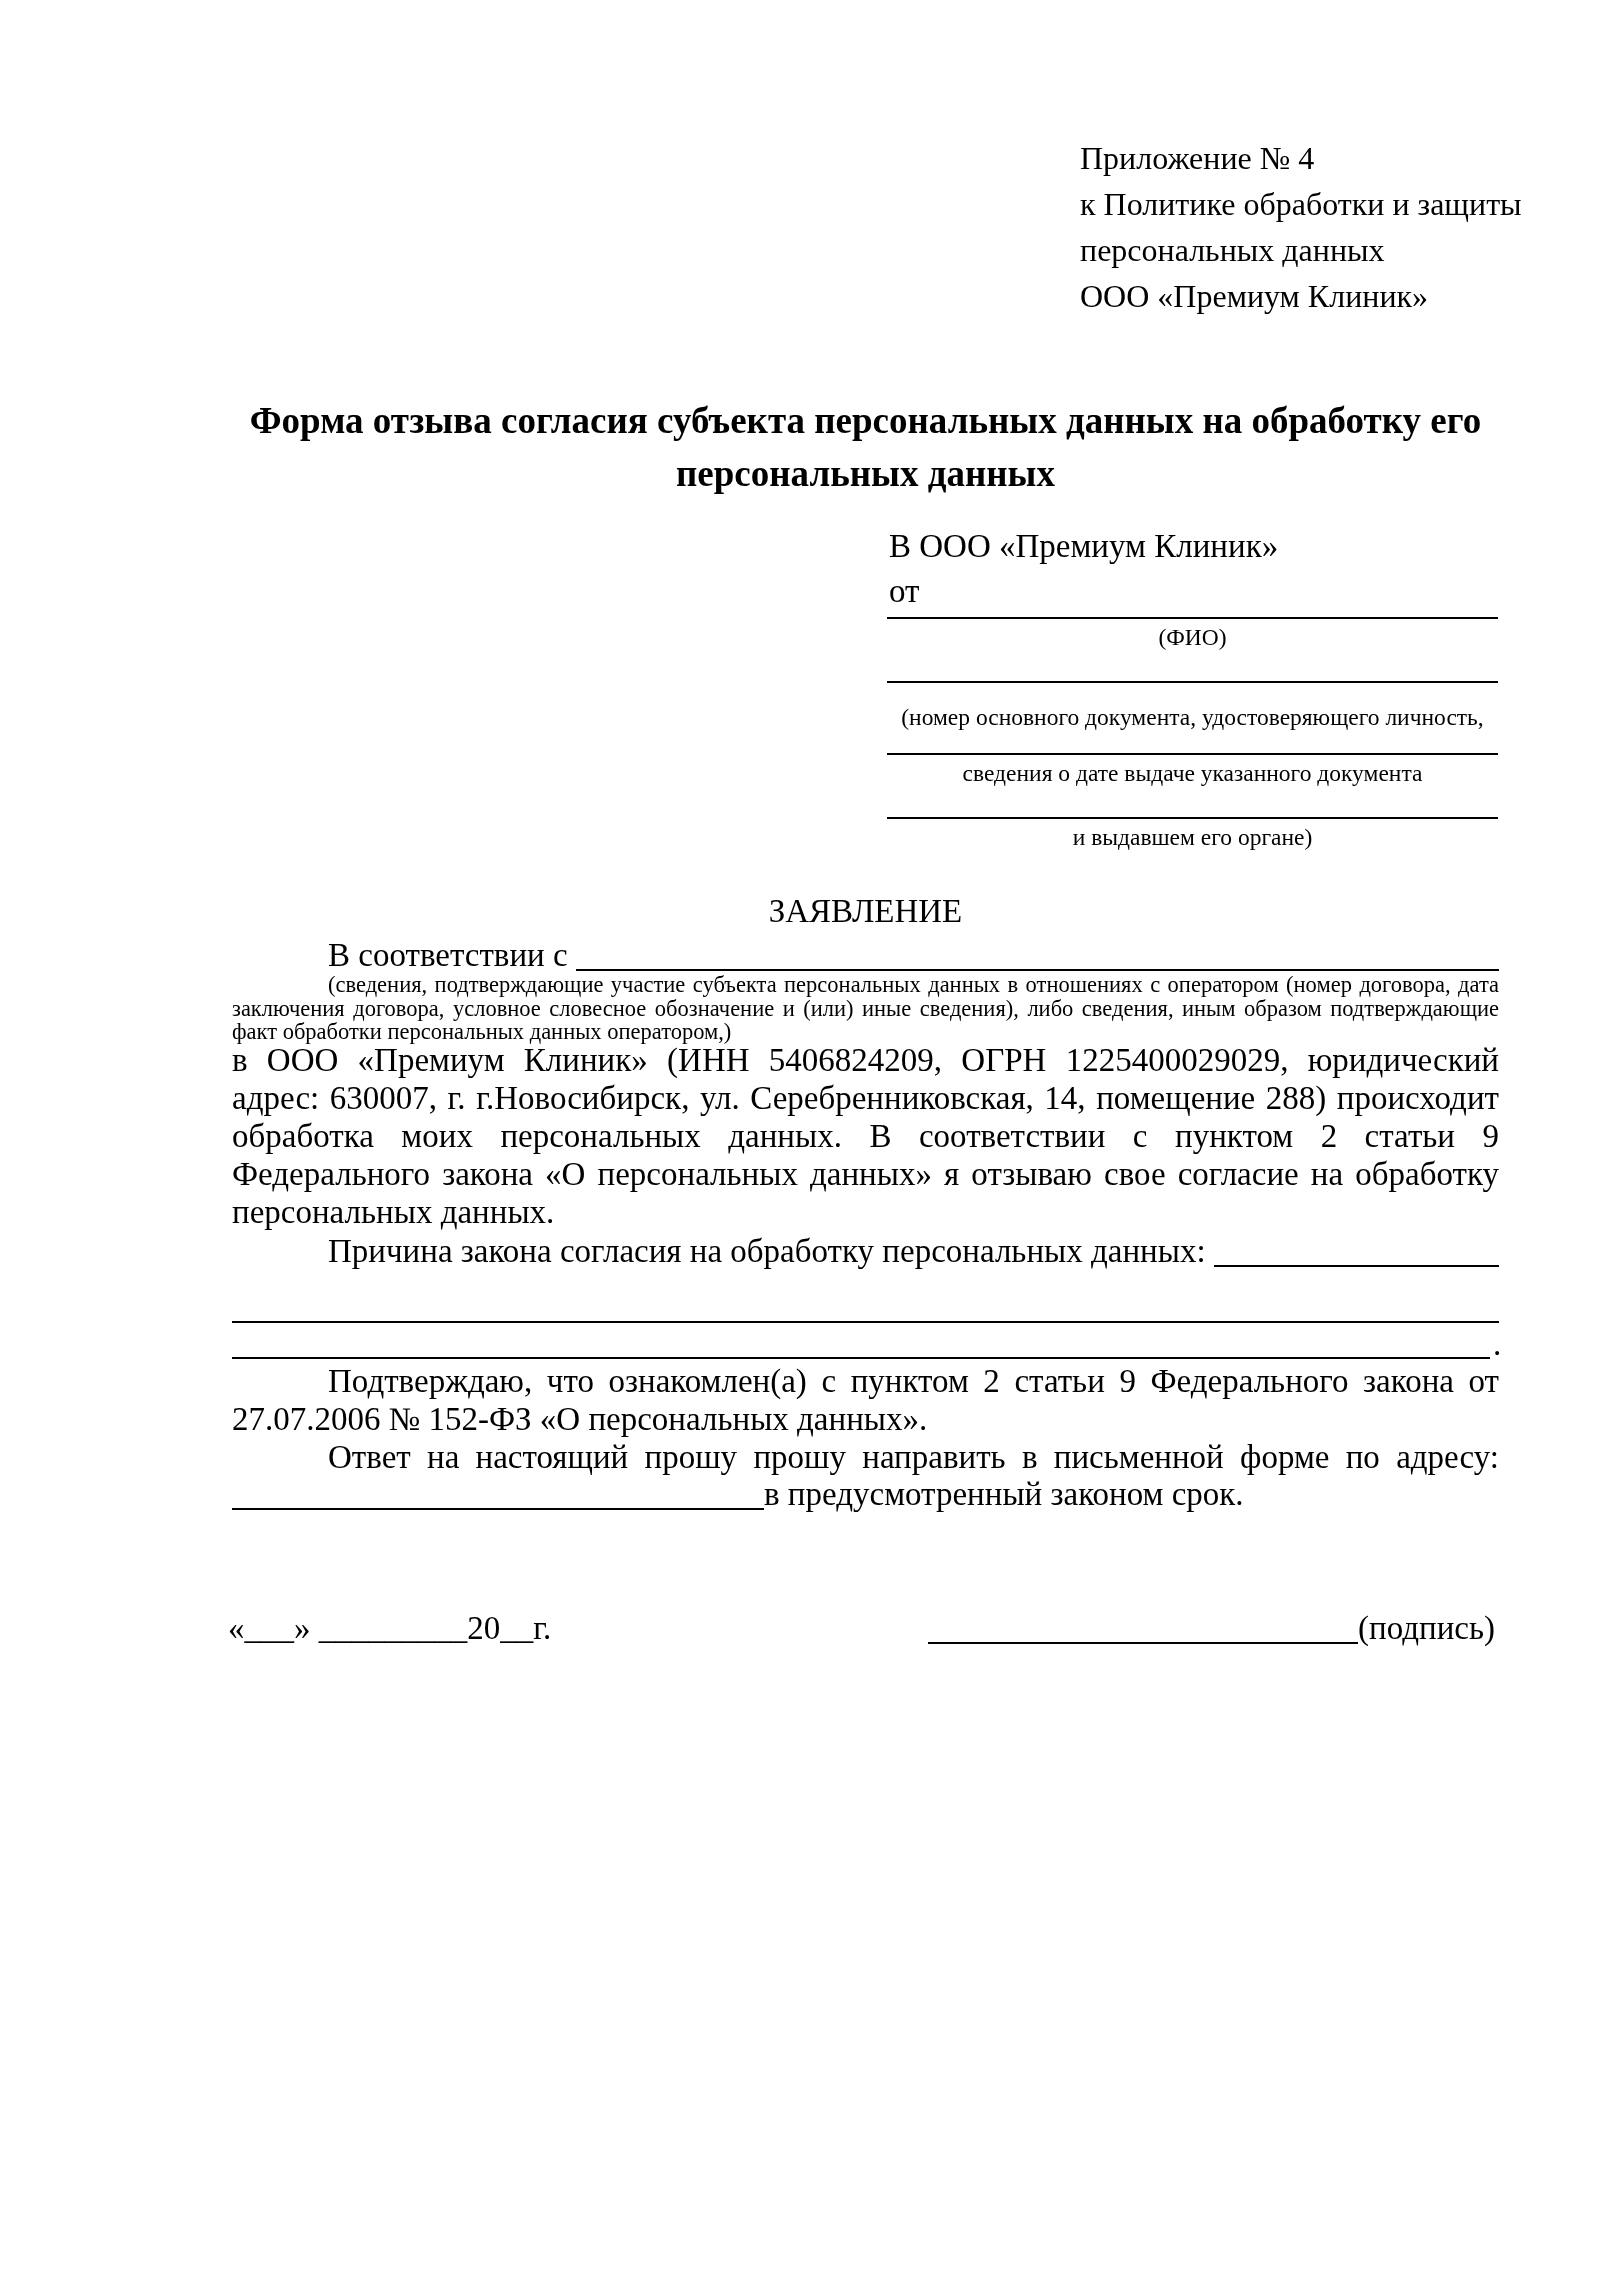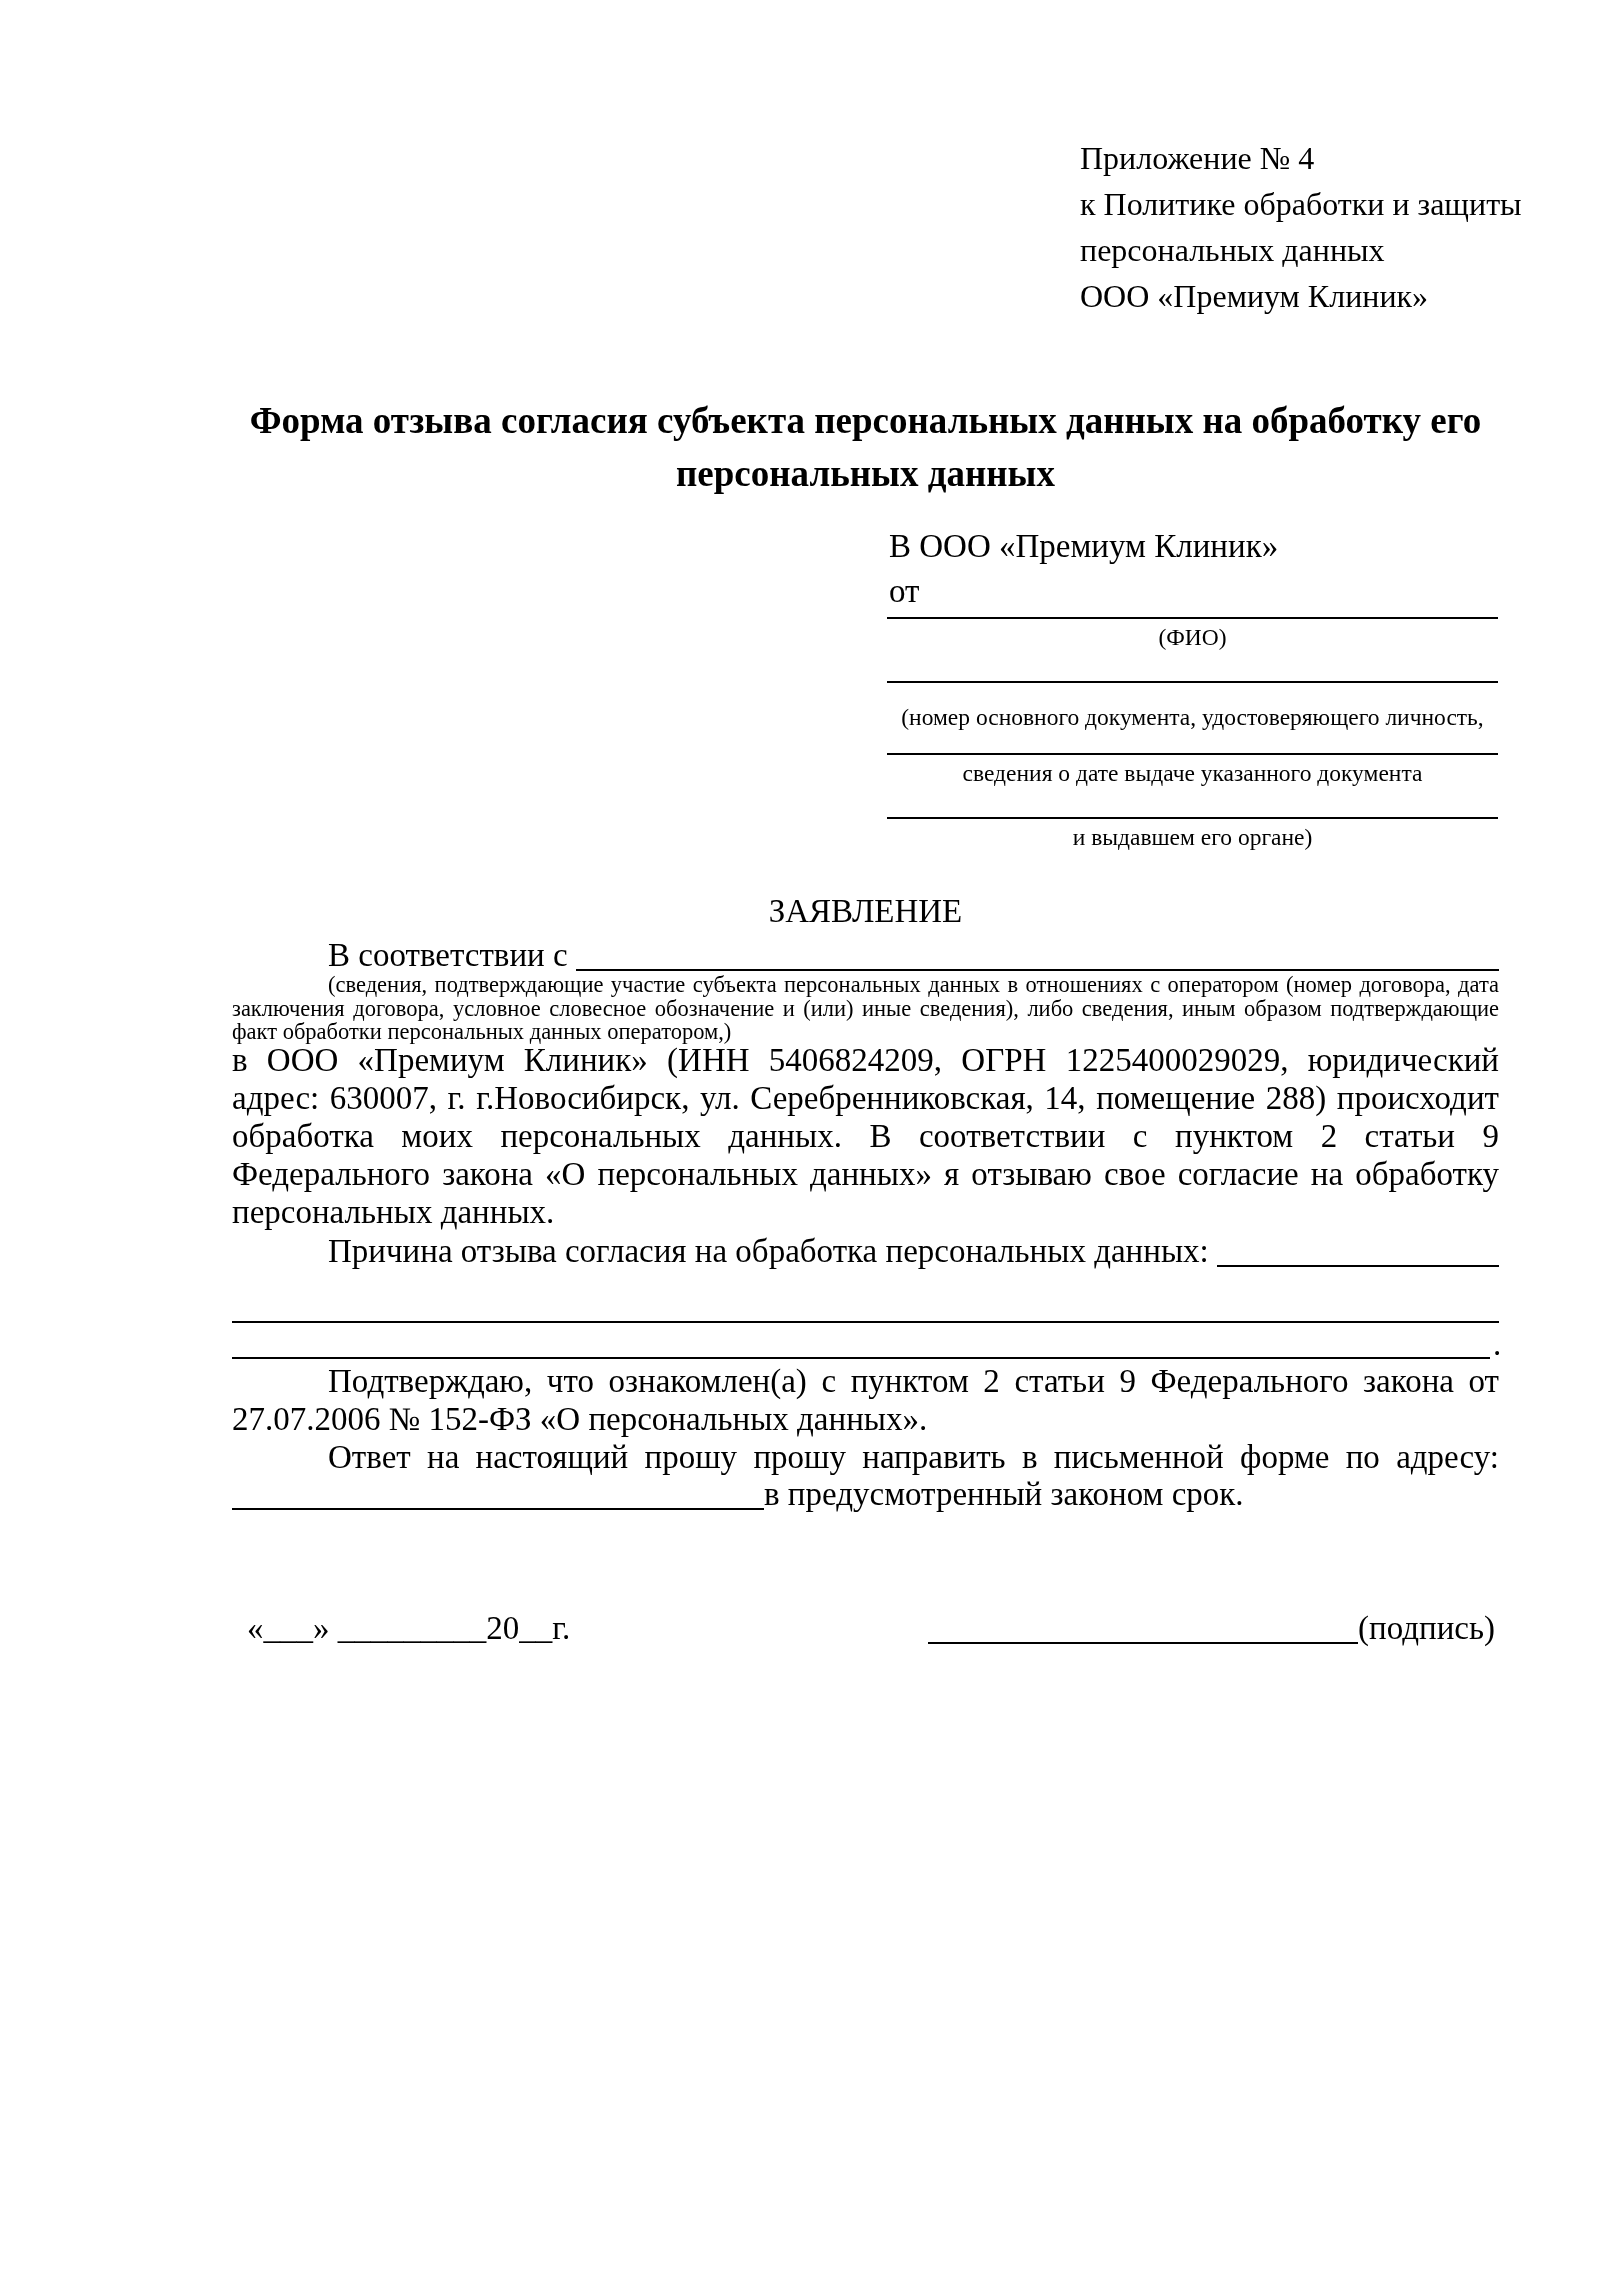--- a/index.html
+++ b/index.html
@@ -59,36 +59,36 @@
   <div class="abs flex-row body-text" style="left:232px;top:936px;width:1267px;height:39px;padding-left:96px;box-sizing:border-box;">
     <span class="nowrap">В соответствии с </span>
     <span class="fill-line"></span>
   </div>
 
   <div class="abs small-text justify indent" style="left:232px;top:973px;width:1267px;">(сведения, подтверждающие участие субъекта персональных данных в отношениях с оператором (номер договора, дата заключения договора, условное словесное обозначение и (или) иные сведения), либо сведения, иным образом подтверждающие факт обработки персональных данных оператором,)</div>
 
   <div class="abs body-text justify" style="left:232px;top:1041px;width:1267px;">в ООО «Премиум Клиник» (ИНН 5406824209, ОГРН 1225400029029, юридический адрес: 630007, г. г.Новосибирск, ул. Серебренниковская, 14, помещение 288) происходит обработка моих персональных данных. В соответствии с пунктом 2 статьи 9 Федерального закона «О персональных данных» я отзываю свое согласие на обработку персональных данных.</div>
 
   <div class="abs flex-row body-text" style="left:232px;top:1232px;width:1267px;height:39px;padding-left:96px;box-sizing:border-box;">
-    <span class="nowrap">Причина отзыва согласия на обработка персональных данных: </span>
+    <span class="nowrap">Причина закона согласия на обработку персональных данных: </span>
     <span class="fill-line"></span>
   </div>
 
   <div class="abs rule" style="left:232px;top:1321px;width:1267px;"></div>
   <div class="abs rule" style="left:232px;top:1357px;width:1258px;"></div>
   <div class="abs body-text" style="left:1493px;top:1325px;">.</div>
 
   <div class="abs body-text justify indent" style="left:232px;top:1362px;width:1267px;">Подтверждаю, что ознакомлен(а) с пунктом 2 статьи 9 Федерального закона от 27.07.2006 № 152-ФЗ «О персональных данных».</div>
 
   <div class="abs body-text" style="left:232px;top:1438px;width:1267px;padding-left:96px;box-sizing:border-box;text-align:justify;text-align-last:justify;">Ответ на настоящий прошу прошу направить в письменной форме по адресу:</div>
   <div class="abs flex-row body-text" style="left:232px;top:1475px;width:1267px;height:39px;">
     <span class="fill-line" style="flex:0 0 532px;"></span>
     <span class="nowrap">в предусмотренный законом срок.</span>
   </div>
 
-  <div class="abs body-text" style="left:247px;top:1609px;">«___» _________20__г.</div>
+  <div class="abs body-text" style="left:228px;top:1609px;">«___» _________20__г.</div>
   <div class="abs flex-row body-text" style="left:928px;top:1609px;width:567px;height:39px;">
     <span class="fill-line"></span>
     <span class="nowrap">(подпись)</span>
   </div>
 
 </div>
 
 
 </body></html>

